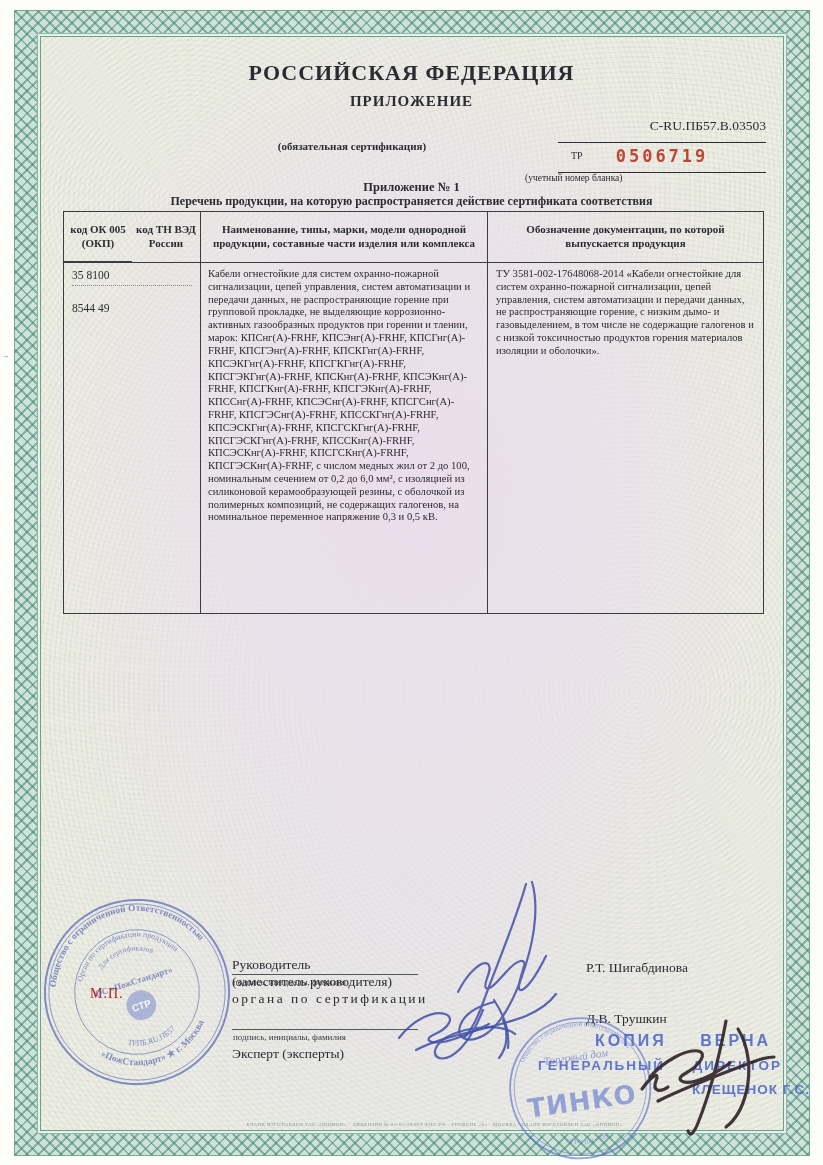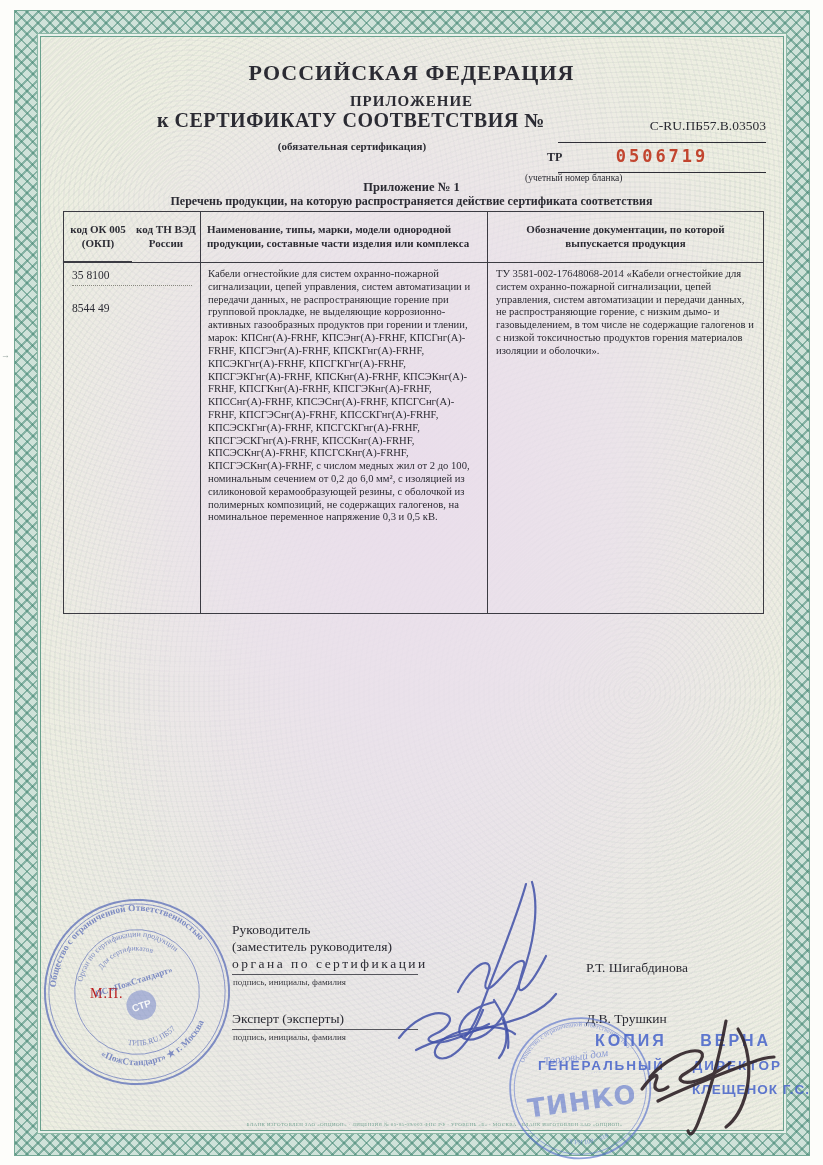--- a/index.html
+++ b/index.html
@@ -24,42 +24,42 @@
   
   .country{position:absolute;left:0;right:0;top:46px;text-align:center;
            font-size:22px;font-weight:bold;letter-spacing:1px;margin-top:14px;}
   .annex-word{position:absolute;left:0;right:0;top:93px;text-align:center;
            font-size:15px;font-weight:bold;letter-spacing:1px;}
   .cert-label{position:absolute;left:157px;top:109px;font-size:20px;font-weight:bold;letter-spacing:.5px;}
   .cert-number{position:absolute;left:558px;top:110px;width:208px;height:24px;
            border-bottom:1.5px solid #2e2e36;text-align:right;font-size:13.5px;padding-top:8px;}
   .mandatory{position:absolute;left:157px;top:140px;width:390px;text-align:center;
            font-size:11px;font-weight:bold;}
-  .tr-label{position:absolute;left:547px;top:150px;font-size:12px;font-weight:bold;}
+  .tr-label{position:absolute;left:571px;top:150px;font-size:10px;font-weight:normal;}
   .blank-num{position:absolute;left:558px;top:144px;width:208px;height:26px;border-bottom:1.2px solid #2e2e36;
            text-align:center;font-family:"DejaVu Sans Mono",monospace;font-weight:bold;
            font-size:17px;letter-spacing:3px;color:#c2452f;padding-top:2px;}
   .blank-cap{position:absolute;left:525px;top:173px;width:208px;text-align:left;font-size:9.5px;}
   .annex-no{position:absolute;left:0;right:0;top:180px;text-align:center;font-size:12.5px;font-weight:bold;}
   .annex-sub{position:absolute;left:0;right:0;top:194px;text-align:center;font-size:12px;font-weight:bold;}
   
   .tbl{position:absolute;left:63px;top:211px;width:699px;border:1.5px solid #3b3b42;}
   .thead{display:flex;border-bottom:1.5px solid #3b3b42;min-height:50px;font-weight:bold;font-size:11px;line-height:1.25;}
   .c1{width:137px;border-right:1.5px solid #3b3b42;display:flex;flex-direction:row;box-sizing:border-box;}
   .c1h{flex:1;display:flex;align-items:center;justify-content:center;padding:2px 4px;text-align:center;}
   .c1h.top{border-bottom:1px solid #3b3b42;}
-  .c2{width:287px;border-right:1.5px solid #3b3b42;box-sizing:border-box;display:flex;align-items:center;justify-content:center;padding:3px 6px;font-family:Liberation Serif, serif;}
+  .c2{width:287px;border-right:1.5px solid #3b3b42;box-sizing:border-box;display:flex;align-items:center;justify-content:center;text-align:center;padding:3px 6px;font-family:Liberation Serif, serif;}
   .c3{flex:1;display:flex;align-items:center;justify-content:center;text-align:center;padding:3px 6px;}
   .tbody{display:flex;min-height:350px;font-size:10.6px;line-height:1.21;}
   .b1{width:137px;border-right:1.5px solid #3b3b42;box-sizing:border-box;padding:6px 8px;font-size:11.5px;}
   .code-top{border-bottom:1px dotted #8a8a80;padding-bottom:2px;margin-bottom:16px;}
   .b2{width:287px;border-right:1.5px solid #3b3b42;box-sizing:border-box;padding:5px 7px;}
   .b3{flex:1;padding:5px 8px;}
   
-  .role{position:absolute;left:232px;font-size:13.5px;line-height:1.25;}
+  .role{position:absolute;left:232px;font-size:13.5px;line-height:1.25;margin-top:35px;}
   .sig-line{position:absolute;left:232px;width:186px;border-bottom:1px solid #55555c;height:0;}
   .sig-cap{position:absolute;left:233px;font-size:9px;color:#3a3a40;}
   .person{position:absolute;left:586px;font-size:13.5px;}
   .mp{position:absolute;left:90px;top:986px;font-size:14px;letter-spacing:1px;color:#b91c1c;}
   .reg-mark{position:absolute;left:1px;top:350px;font-size:9px;color:#9aa8a2;}
   
   .stamp-svg{position:absolute;opacity:.82;}
   .copy-line{position:absolute;font-family:"Liberation Sans",sans-serif;font-weight:bold;
              color:#4b67cb;opacity:.88;white-space:nowrap;}
   .copy1{left:595px;top:1032px;font-size:16px;letter-spacing:3px;word-spacing:26px;}
@@ -73,21 +73,20 @@
 <body>
 
 <div class="page">
   <div class="band"></div>
   <div class="inner"></div>
 
   <div class="content">
 
     <div class="country">РОССИЙСКАЯ ФЕДЕРАЦИЯ</div>
     <div class="annex-word">ПРИЛОЖЕНИЕ</div>
-    <div class="cert-label">к СЕРТИФИКАТУ СООТВЕТСТВИЯ  №</div>
     <div class="cert-number">C-RU.ПБ57.В.03503</div>
     <div class="mandatory">(обязательная сертификация)</div>
     <div class="tr-label">ТР</div>
     <div class="blank-num">0506719</div>
     <div class="blank-cap">(учетный номер бланка)</div>
     <div class="annex-no">Приложение № 1</div>
     <div class="annex-sub">Перечень продукции, на которую распространяется действие сертификата соответствия</div>
 
     <div class="tbl">
       <div class="thead">

